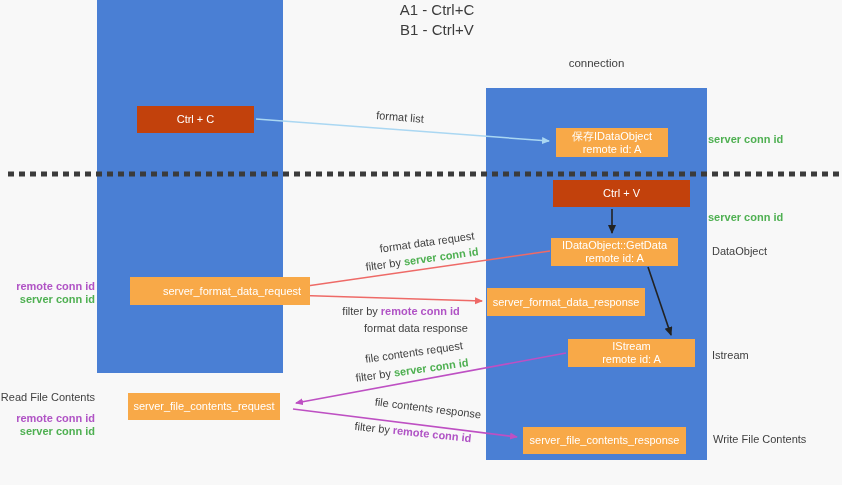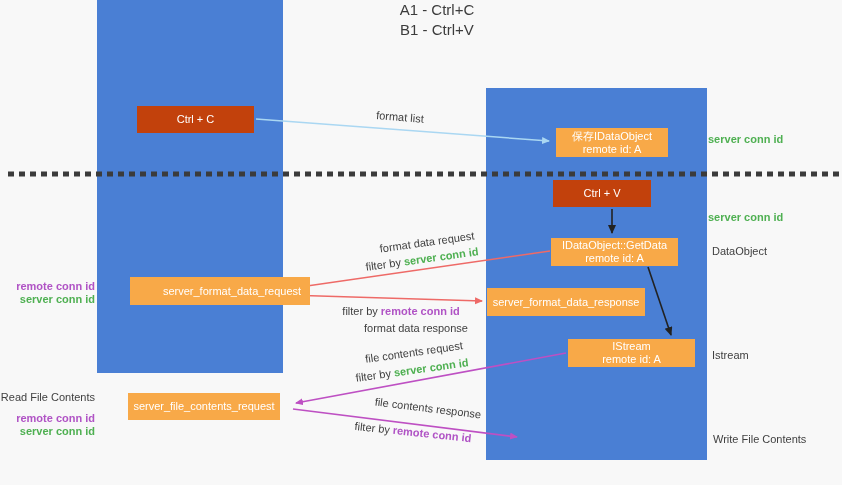--- a/index.html
+++ b/index.html
@@ -38,20 +38,21 @@
   <div class="title">
     <div>A1 - Ctrl+C</div>
     <div>B1 - Ctrl+V</div>
   </div>
 
   <div class="hdr hdr-left">
     <div>A1</div>
     <div>remote</div>
   </div>
   <div class="hdr hdr-right">
+    <div>connection</div>
   </div>
 
   <div class="lane lane-left"></div>
   <div class="lane lane-right"></div>
 
   <svg class="layer" width="842" height="485">
     <defs>
       <marker id="mblue" markerWidth="9" markerHeight="8" refX="7" refY="3.5" orient="auto" markerUnits="userSpaceOnUse">
         <path d="M0,0 L8,3.5 L0,7 Z" fill="#aad7f2"></path>
       </marker>
@@ -77,21 +78,21 @@
 
   <div class="node node-green" style="left:137px; top:106px; width:117px; height:27px;">
     <span>Ctrl + C</span>
   </div>
 
   <div class="node node-orange" style="left:556px; top:128px; width:112px; height:29px;">
     <span>保存IDataObject</span>
     <span>remote id: A</span>
   </div>
 
-  <div class="node node-green" style="left:553px; top:180px; width:98px; height:27px;">
+  <div class="node node-green" style="left:553px; top:180px; width:137px; height:27px;">
     <span>Ctrl + V</span>
   </div>
 
   <div class="node node-orange" style="left:551px; top:238px; width:127px; height:28px;">
     <span>IDataObject::GetData</span>
     <span>remote id: A</span>
   </div>
 
   <div class="node node-orange" style="left:130px; top:277px; width:156px; height:28px;padding-left:24px;">
     <span>server_format_data_request</span>
@@ -103,20 +104,23 @@
 
   <div class="node node-orange" style="left:568px; top:339px; width:127px; height:28px;">
     <span>IStream</span>
     <span>remote id: A</span>
   </div>
 
   <div class="node node-orange" style="left:128px; top:393px; width:152px; height:27px;">
     <span>server_file_contents_request</span>
   </div>
 
+  <div class="node node-orange" style="left:523px; top:427px; width:163px; height:27px;">
+    <span>server_file_contents_response</span>
+  </div>
 
   <div class="albl" style="left:400px; top:117px; transform:translate(-50%,-50%) rotate(4.5deg);">format list</div>
 
   <div class="albl" style="left:427px; top:242px; transform:translate(-50%,-50%) rotate(-8deg);">format data request</div>
 
   <div class="albl" style="left:422px; top:259px; transform:translate(-50%,-50%) rotate(-8deg);">
     <span>filter by </span><span class="bold-green">server conn id</span>
   </div>
 
   <div class="albl" style="left:416px; top:288px; transform:translate(-50%,-50%);margin-top:40px;">format data response</div>

